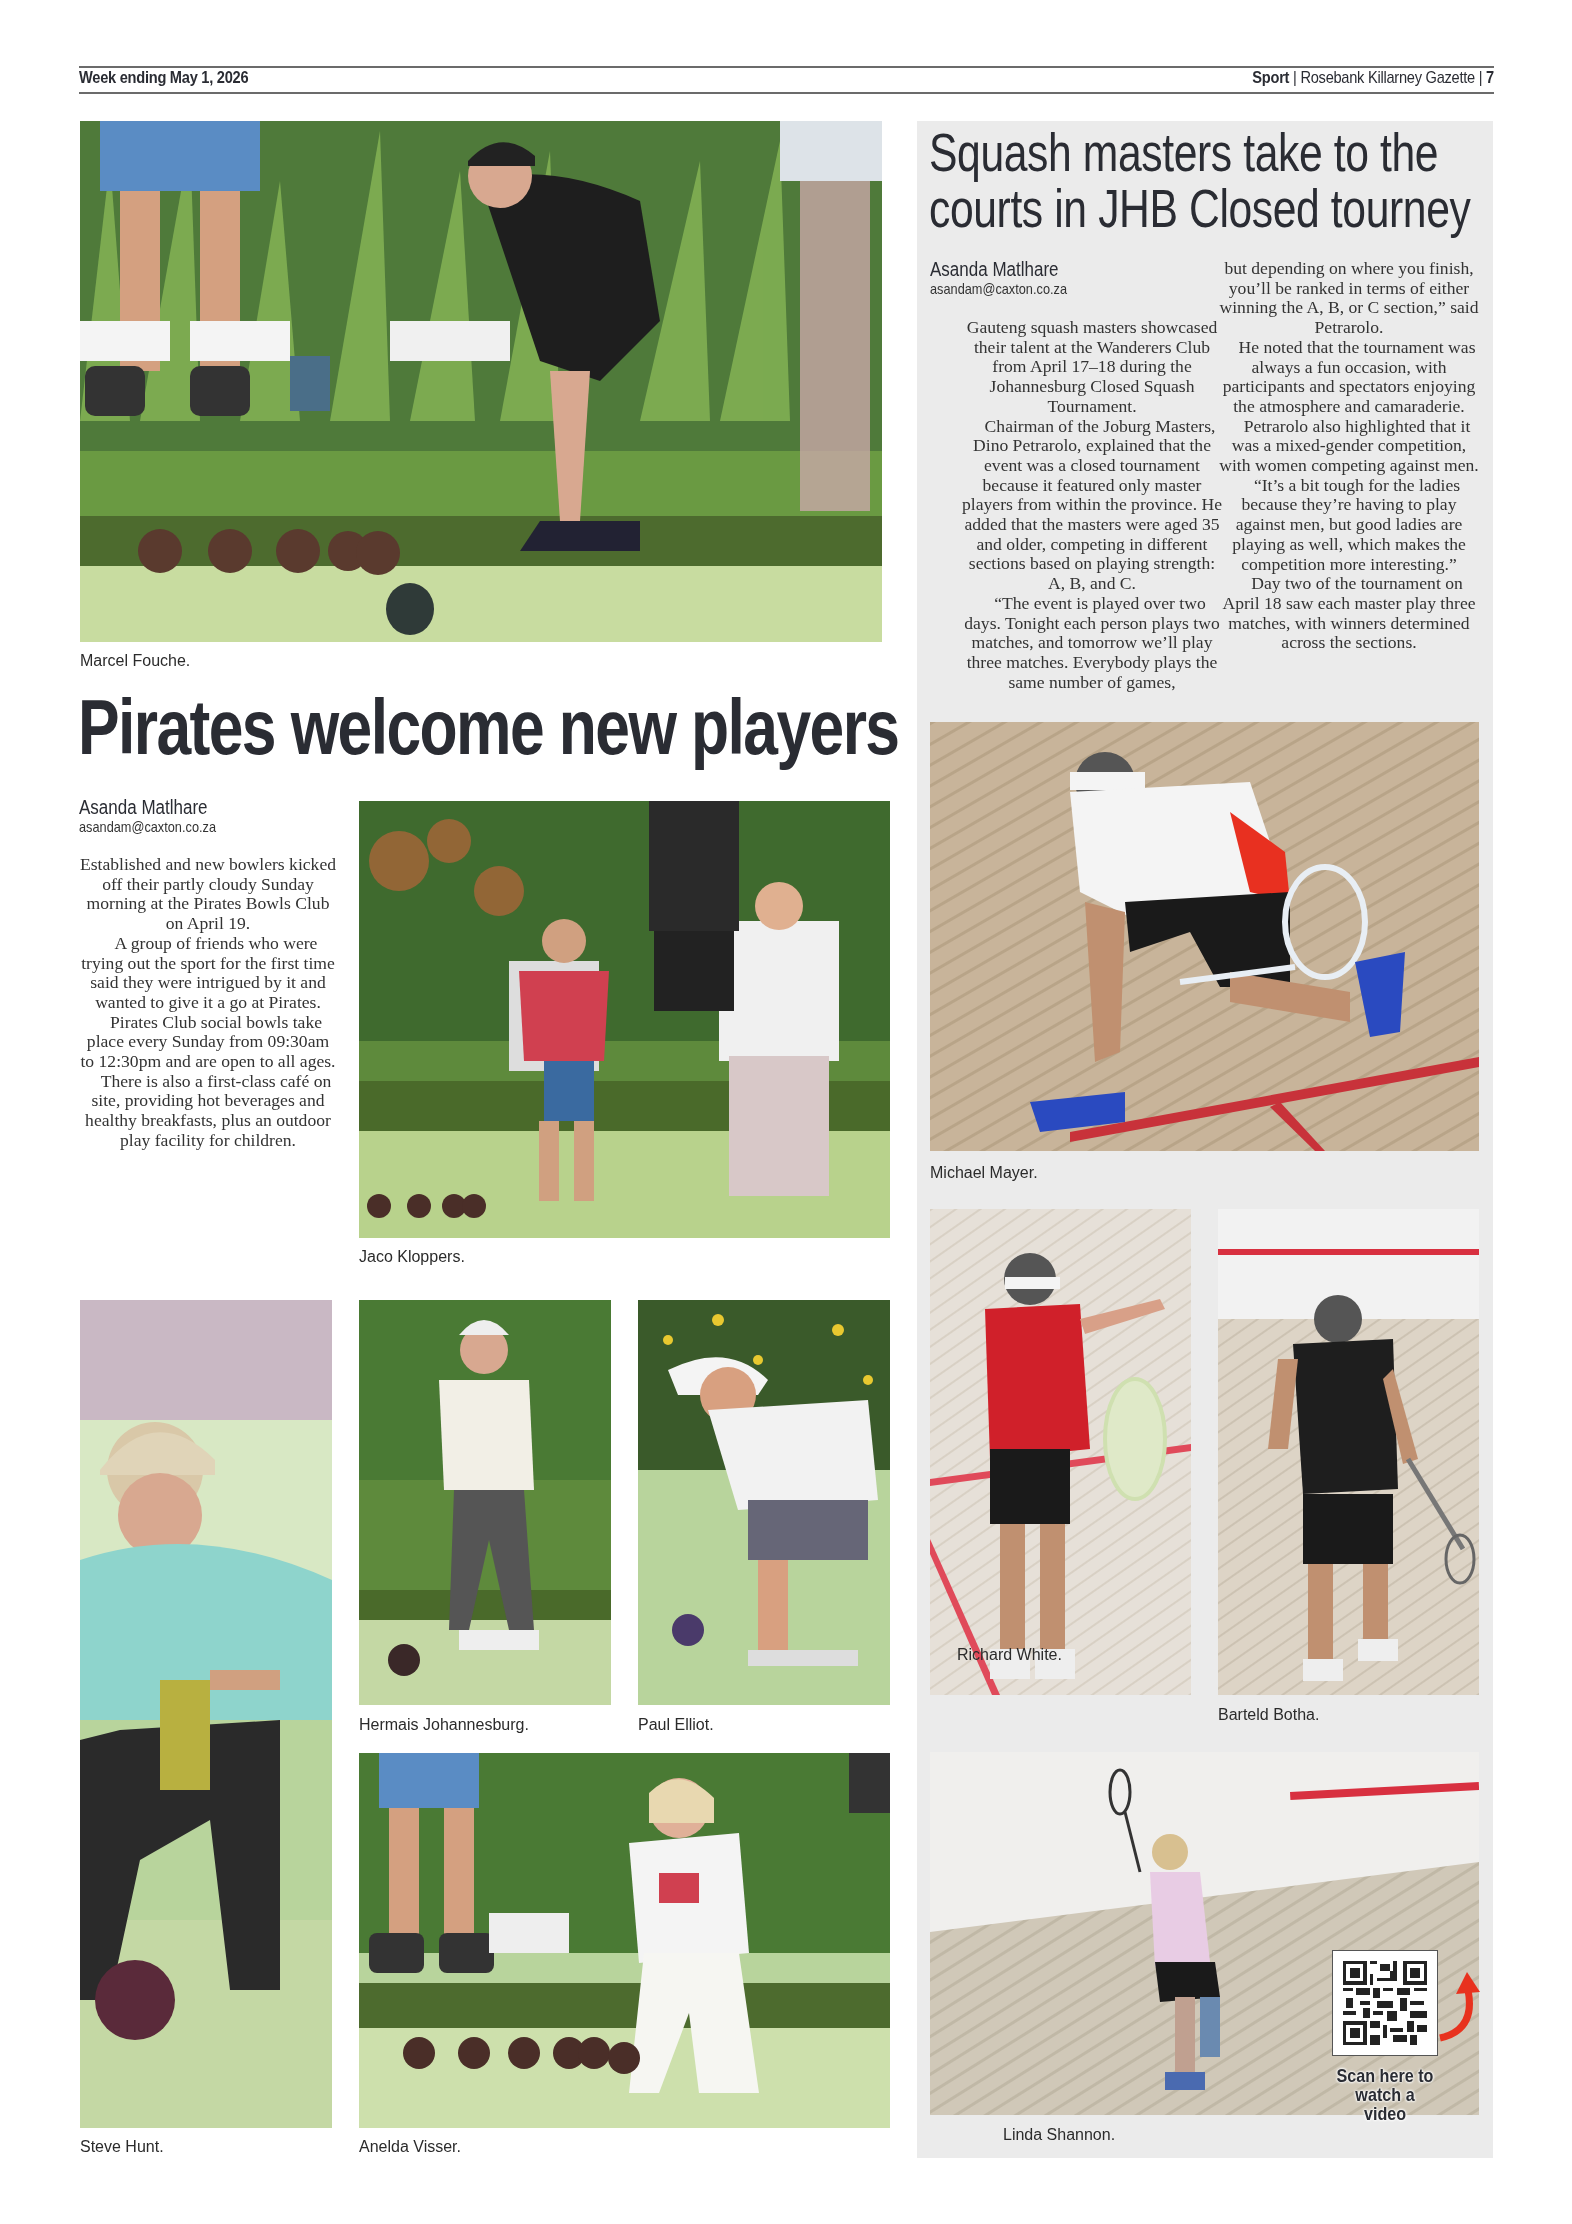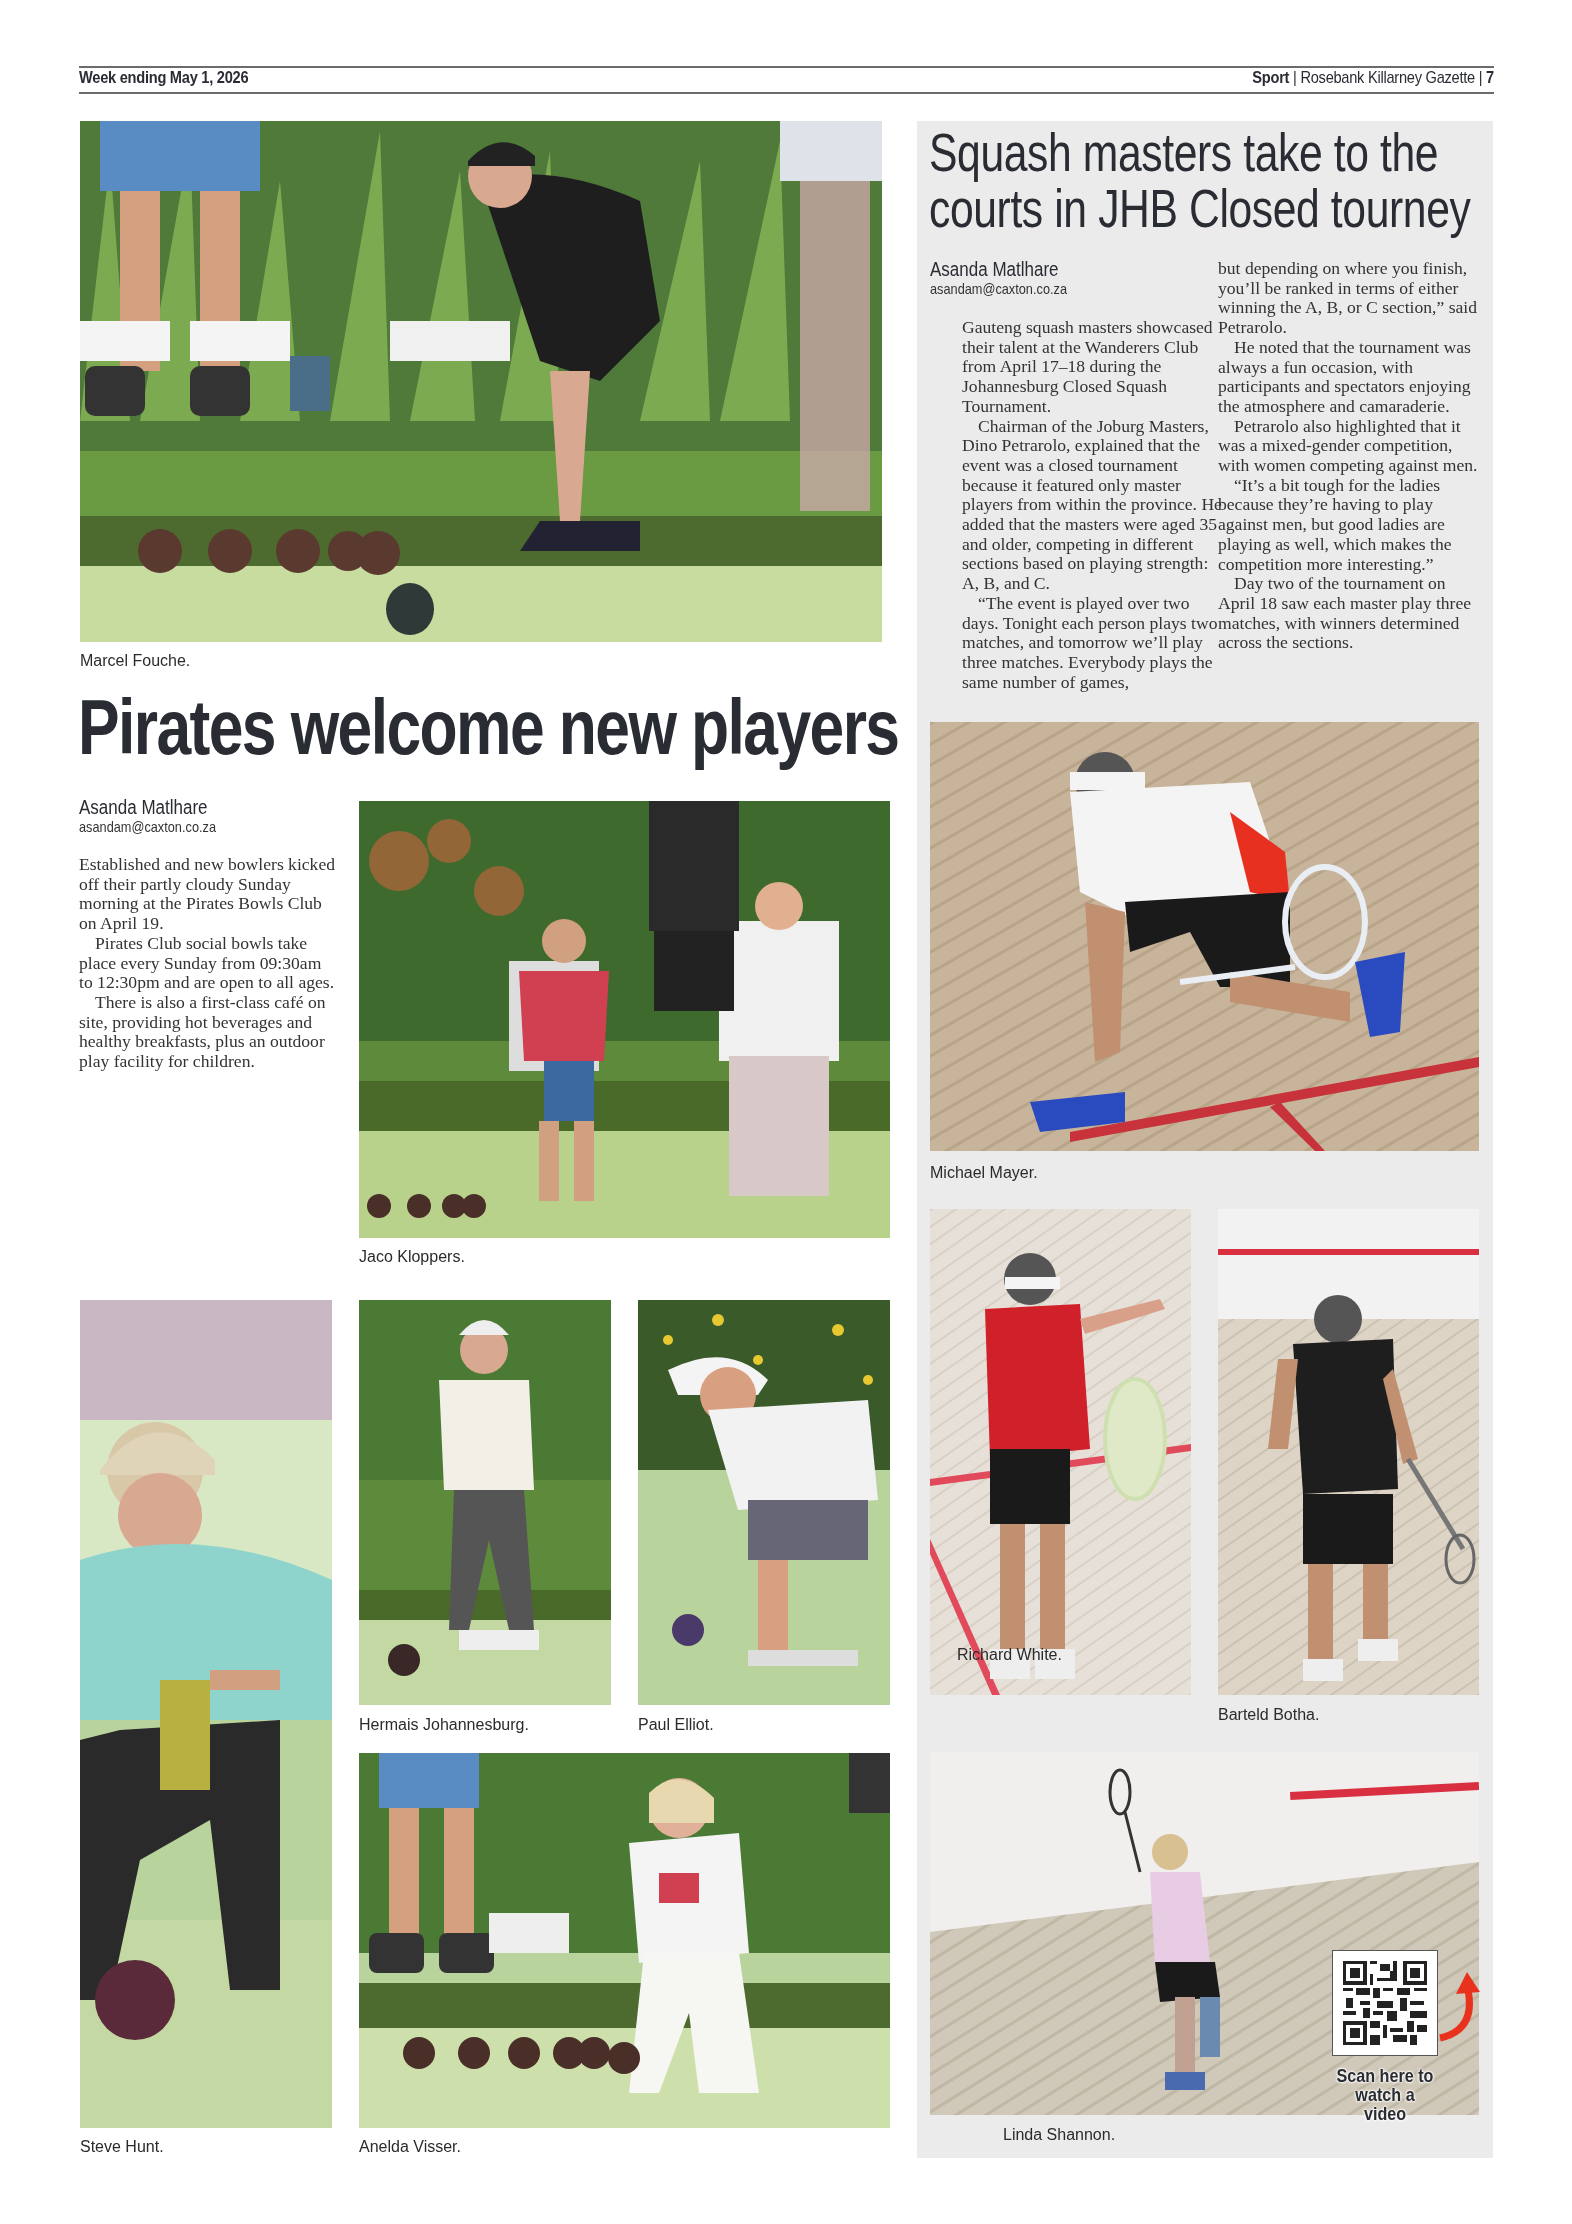--- a/index.html
+++ b/index.html
@@ -20,21 +20,21 @@
 
   .headline-big { position: absolute; left: 78px; top: 682px; font-family: "Liberation Sans", sans-serif; font-weight: bold; font-size: 78px; color: #2a2c33; letter-spacing: -2px; transform: scaleX(0.80); transform-origin: left top; white-space: nowrap; }
 
   .panel { position: absolute; left: 917px; top: 121px; width: 576px; height: 2037px; background: #ebebeb; }
   .headline-sq { position: absolute; left: 929px; top: 124px; width: 700px; font-family: "Liberation Sans", sans-serif; font-size: 54px; line-height: 56px; color: #2a2c33; transform: scaleX(0.79); transform-origin: left top; letter-spacing: -0.5px; }
 
   .byline { position: absolute; font-family: "Liberation Sans", sans-serif; font-size: 20px; color: #2a2c33; transform: scaleX(0.85); transform-origin: left top; white-space: nowrap; }
   .email { position: absolute; font-family: "Liberation Sans", sans-serif; font-size: 15px; color: #333; transform: scaleX(0.85); transform-origin: left top; white-space: nowrap; }
 
   .body-col { position: absolute; font-family: "Liberation Serif", serif; font-size: 17.6px; line-height: 19.7px; color: #333; }
-  .body-col p { text-indent: 0; }
+  .body-col p { text-indent: 0; text-align: center; }
   .body-col p + p { text-indent: 16px; }
 
   .qr-box { position: absolute; left: 1332px; top: 1950px; width: 106px; height: 106px; background: #fff; border: 1px solid #555; padding: 10px; }
   .qr-text { position: absolute; left: 1325px; top: 2066px; width: 120px; text-align: center; font-family: "Liberation Sans", sans-serif; font-weight: bold; font-size: 19px; line-height: 19px; color: #2a2c33; text-shadow: 0 0 3px #fff, 0 0 3px #fff, 0 0 3px #fff; transform: scaleX(0.85); }
 </style>
 </head>
 <body>
 
 <div class="rule" style="top:66px;"></div>
 <div class="hdr hdr-left">Week ending May 1, 2026</div>
@@ -92,20 +92,21 @@
 </div>
 <div class="caption" style="left:80px; top:652px;">Marcel Fouche.</div>
 
 <div class="headline-big">Pirates welcome new players</div>
 
 <div class="byline" style="left:79px; top:796px;">Asanda Matlhare</div>
 <div class="email" style="left:79px; top:818px;">asandam@caxton.co.za</div>
 
 <div class="body-col" style="left:79px; top:855px; width:258px;">
   <p>Established and new bowlers kicked off their partly cloudy Sunday morning at the Pirates Bowls Club on April 19.</p>
+  <p>A group of friends who were trying out the sport for the first time said they were intrigued by it and wanted to give it a go at Pirates.</p>
   <p>Pirates Club social bowls take place every Sunday from 09:30am to 12:30pm and are open to all ages.</p>
   <p>There is also a first-class café on site, providing hot beverages and healthy breakfasts, plus an outdoor play facility for children.</p>
 </div>
 
 <div class="photo" style="left:359px; top:801px; width:531px; height:437px;">
   <svg viewBox="0 0 531 437" preserveAspectRatio="none">
     <rect width="531" height="437" fill="#5e8a3c"></rect>
     <rect width="531" height="240" fill="#3f6a2e"></rect>
     <g fill="#c9643c" opacity="0.6">
         <circle cx="40" cy="60" r="30"></circle>

